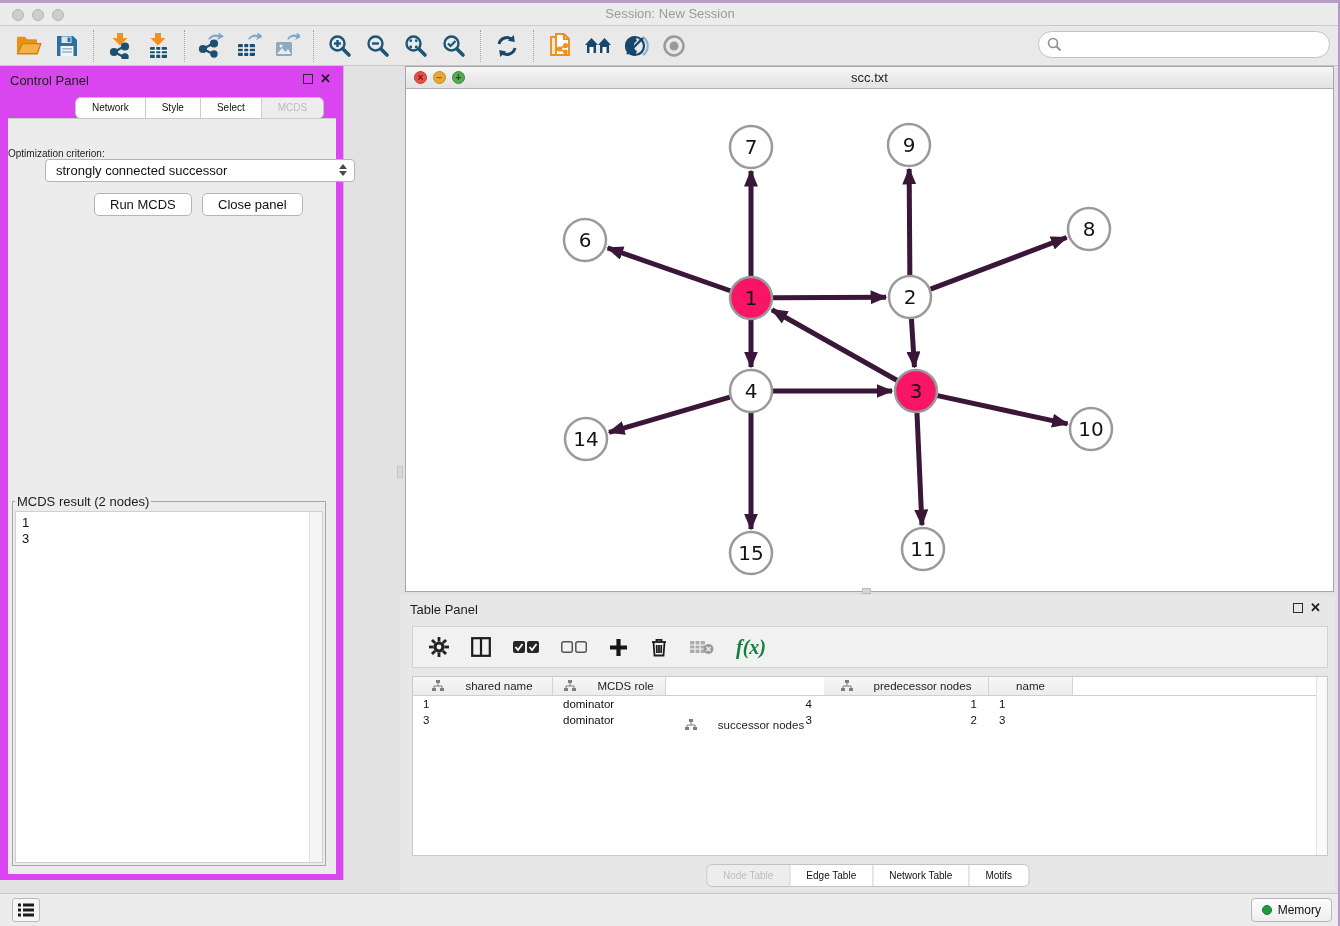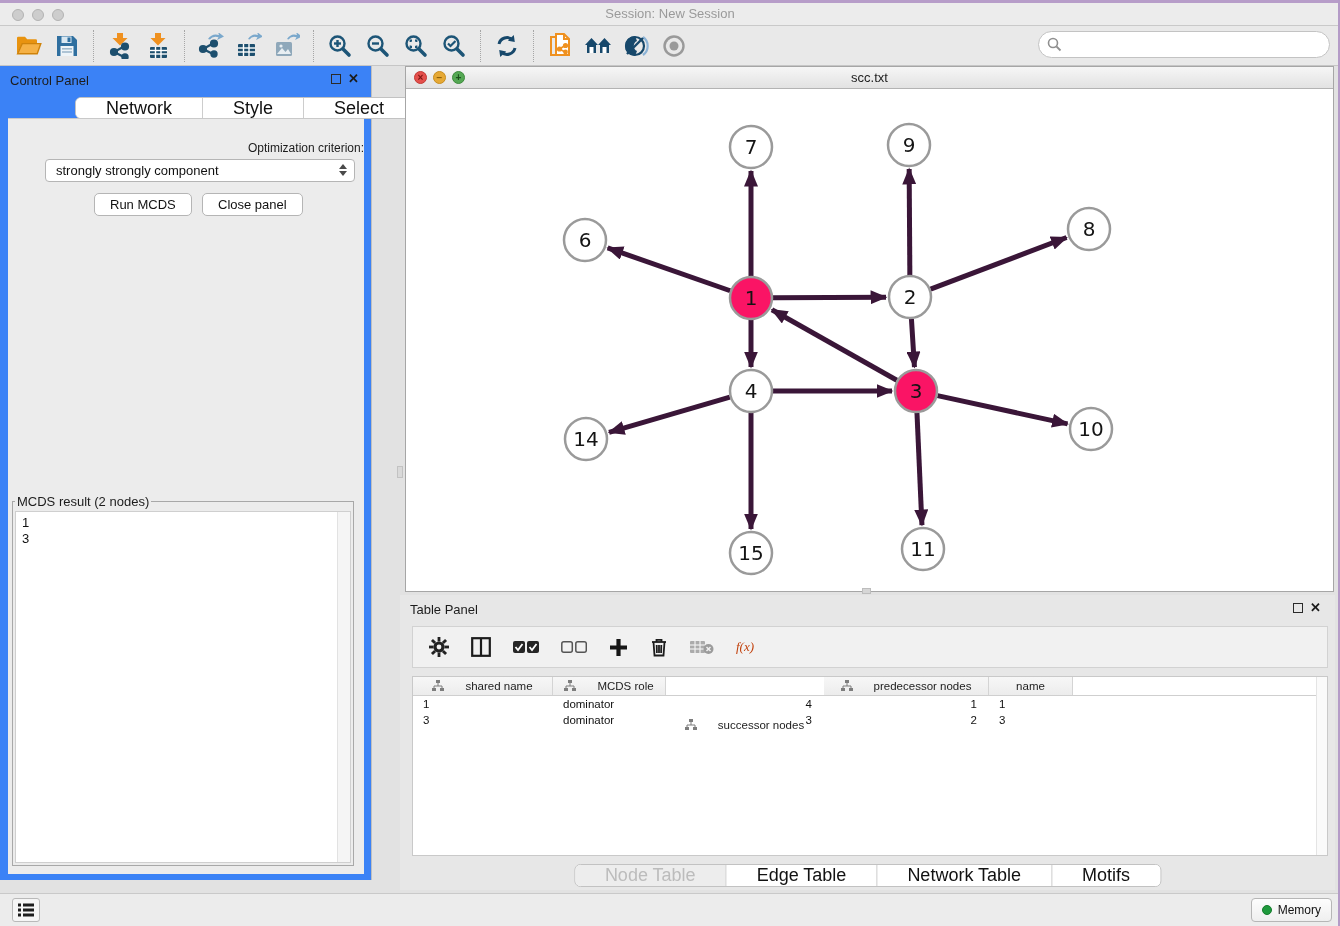--- a/index.html
+++ b/index.html
@@ -16,35 +16,35 @@
   .win-title { text-align:center; line-height:22px; font-size:13px; color:#9a9a9a; }
 
   
   .toolbar { position:absolute; top:26px; left:0; right:0; height:40px; background:#e9e9e9; border-bottom:1px solid #c6c6c6; display:flex; align-items:center; padding-left:10px; }
   .tbtn { width:38px; height:36px; display:flex; align-items:center; justify-content:center; cursor:default; }
   .tsep { width:0; height:32px; border-left:1px dotted #a6a6a6; margin:0 7px; }
   .searchbox { position:absolute; right:10px; top:5px; width:292px; height:27px; background:#fff; border:1px solid #c3c3c3; border-radius:14px; display:flex; align-items:center; padding-left:8px; }
   .searchbox input { border:none; outline:none; flex:1; height:20px; font-size:13px; background:transparent; margin-left:4px; }
 
   
-  .control-panel { position:absolute; left:0; top:66px; width:372px; height:814px; background:#3b82f6; border-right:1px solid #bfbfbf; }
+  .control-panel { position:absolute; left:0; top:66px; width:344px; height:814px; background:#d946ef; border-right:1px solid #bfbfbf; }
   .panel-head { position:absolute; top:0; left:0; right:0; height:28px; }
   .panel-title { position:absolute; left:10px; top:7px; font-size:13px; color:#1d1d1d; }
   .float-ic { position:absolute; top:8px; width:10px; height:10px; border:1.6px solid #2b2b2b; background:transparent; }
   .close-ic { position:absolute; top:6px; font-size:13px; font-weight:bold; color:#1b1b1b; line-height:14px; }
   .cp-float { right:30px; } .cp-close { right:12px; }
 
   .seg-tabs { position:absolute; display:flex; border:1px solid #c2c2c2; border-radius:6px; overflow:hidden; background:#fff; }
   .cp-tabs { left:75px; top:31px; height:22px; }
-  .seg { padding:0 30px; font-size:18px; line-height:20px; background:#fff; color:#111; border-left:1px solid #cdcdcd; white-space:nowrap; }
+  .seg { padding:0 16px; font-size:10px; line-height:20px; background:#fff; color:#111; border-left:1px solid #cdcdcd; white-space:nowrap; }
   .seg:first-child { border-left:none; }
   .seg.active { background:#ededed; color:#bcbcbc; }
 
   .cp-content { position:absolute; left:8px; right:7px; top:52px; bottom:6px; background:#ececec; border-top:1px solid #c9c9c9; }
-  .opt-label { position:absolute; top:22px; width:100%; text-align:right; font-size:12px; color:#1c1c1c; }
+  .opt-label { position:absolute; top:29px; width:100%; text-align:left; font-size:10px; color:#1c1c1c; }
   .dropdown { position:absolute; left:37px; top:40px; width:310px; height:23px; background:#fff; border:1px solid #b5b5b5; border-radius:4px; font-size:13px; color:#111; line-height:21px; padding-left:10px; }
   .stepper { position:absolute; right:7px; top:4px; display:flex; flex-direction:column; gap:2px; }
   .stepper .up { width:0; height:0; border-left:4px solid transparent; border-right:4px solid transparent; border-bottom:5px solid #4a4a4a; }
   .stepper .down { width:0; height:0; border-left:4px solid transparent; border-right:4px solid transparent; border-top:5px solid #4a4a4a; }
   .cp-btn { position:absolute; top:74px; height:23px; background:#fff; border:1px solid #b5b5b5; border-radius:5px; font-size:13px; color:#111; padding:0 15px; font-family:inherit; }
   .btn-run { left:86px; } .btn-close { left:194px; }
 
   fieldset.mcds { position:absolute; left:4px; right:10px; top:375px; bottom:8px; border:1px solid #a8a8a8; background:#ececec; }
   fieldset.mcds legend { font-size:13px; color:#1c1c1c; margin-left:2px; padding:0 2px; }
   .mcds-inner { position:absolute; left:2px; right:2px; top:2px; bottom:2px; background:#fff; border:1px solid #cfcfcf; overflow:hidden; }
@@ -62,21 +62,21 @@
   .nw-title { text-align:center; line-height:21px; font-size:13px; color:#222; }
   .nw-canvas { position:absolute; top:22px; left:0; right:0; bottom:0; background:#fff; }
   .handle-bottom { position:absolute; left:456px; bottom:-3px; width:9px; height:6px; background:#d6d6d6; border:1px solid #bdbdbd; }
   .handle-left { position:absolute; left:397px; top:466px; width:6px; height:12px; background:#d9d9d9; border:1px solid #c2c2c2; z-index:5; }
 
   
   .table-panel { position:absolute; left:400px; top:595px; width:935px; height:295px; background:#e7e7e7; }
   .tp-float { right:32px; } .tp-close { right:14px; }
   .tp-toolbar { position:absolute; left:12px; top:31px; width:916px; height:42px; background:#f1f1f1; border:1px solid #d2d2d2; display:flex; align-items:center; padding-left:16px; gap:22px; }
   .tp-ic { display:flex; align-items:center; justify-content:center; }
-  .fx { font-family:"Liberation Serif", serif; font-style:italic; font-size:13px; color:#c2410c; }
+  .fx { font-family:"Liberation Serif", serif; font-style:italic; font-size:20px; color:#15803d;font-weight:bold; }
   .tp-table { position:absolute; left:12px; top:81px; width:916px; height:180px; background:#fff; border:1px solid #c9c9c9; overflow:hidden; }
   .t-head { display:flex; height:19px; border-bottom:1px solid #cfcfcf; }
   .th { display:flex; align-items:center; justify-content:center; gap:21px; background:linear-gradient(#f7f7f7,#ececec); border-right:1px solid #d4d4d4; font-size:11.5px; color:#1d1d1d; }
   .t-row { display:flex; height:16px; font-size:11.5px; color:#111; }
   .td { overflow:hidden; white-space:nowrap; line-height:16px; }
   .td.left { padding-left:10px; text-align:left; }
   .td.right { padding-right:12px; text-align:right; }
   .t-scroll { position:absolute; right:0; top:0; bottom:0; width:11px; background:#fafafa; border-left:1px solid #e4e4e4; }
   .tp-tabs { left:50%; transform:translateX(-50%); top:269px; height:23px; position:absolute; display:flex; border:1px solid #c2c2c2; border-radius:6px; overflow:hidden; background:#fff; }
   .tp-tabs .seg { line-height:21px; }
@@ -280,21 +280,21 @@
     </div>
     <div class="seg-tabs cp-tabs" id="cp-tabs">
         <div class="seg">Network</div>
         <div class="seg">Style</div>
         <div class="seg">Select</div>
         <div class="seg active">MCDS</div>
       </div>
     <div class="cp-content">
       <div class="opt-label">Optimization criterion:</div>
       <div class="dropdown">
-        <span>strongly strongly component</span>
+        <span>strongly connected successor</span>
         <div class="stepper">
             <div class="up"></div>
             <div class="down"></div>
           </div>
       </div>
       <button class="cp-btn btn-run">Run MCDS</button>
       <button class="cp-btn btn-close">Close panel</button>
       <fieldset class="mcds">
         <legend>MCDS result (2 nodes)</legend>
         <div class="mcds-inner">

